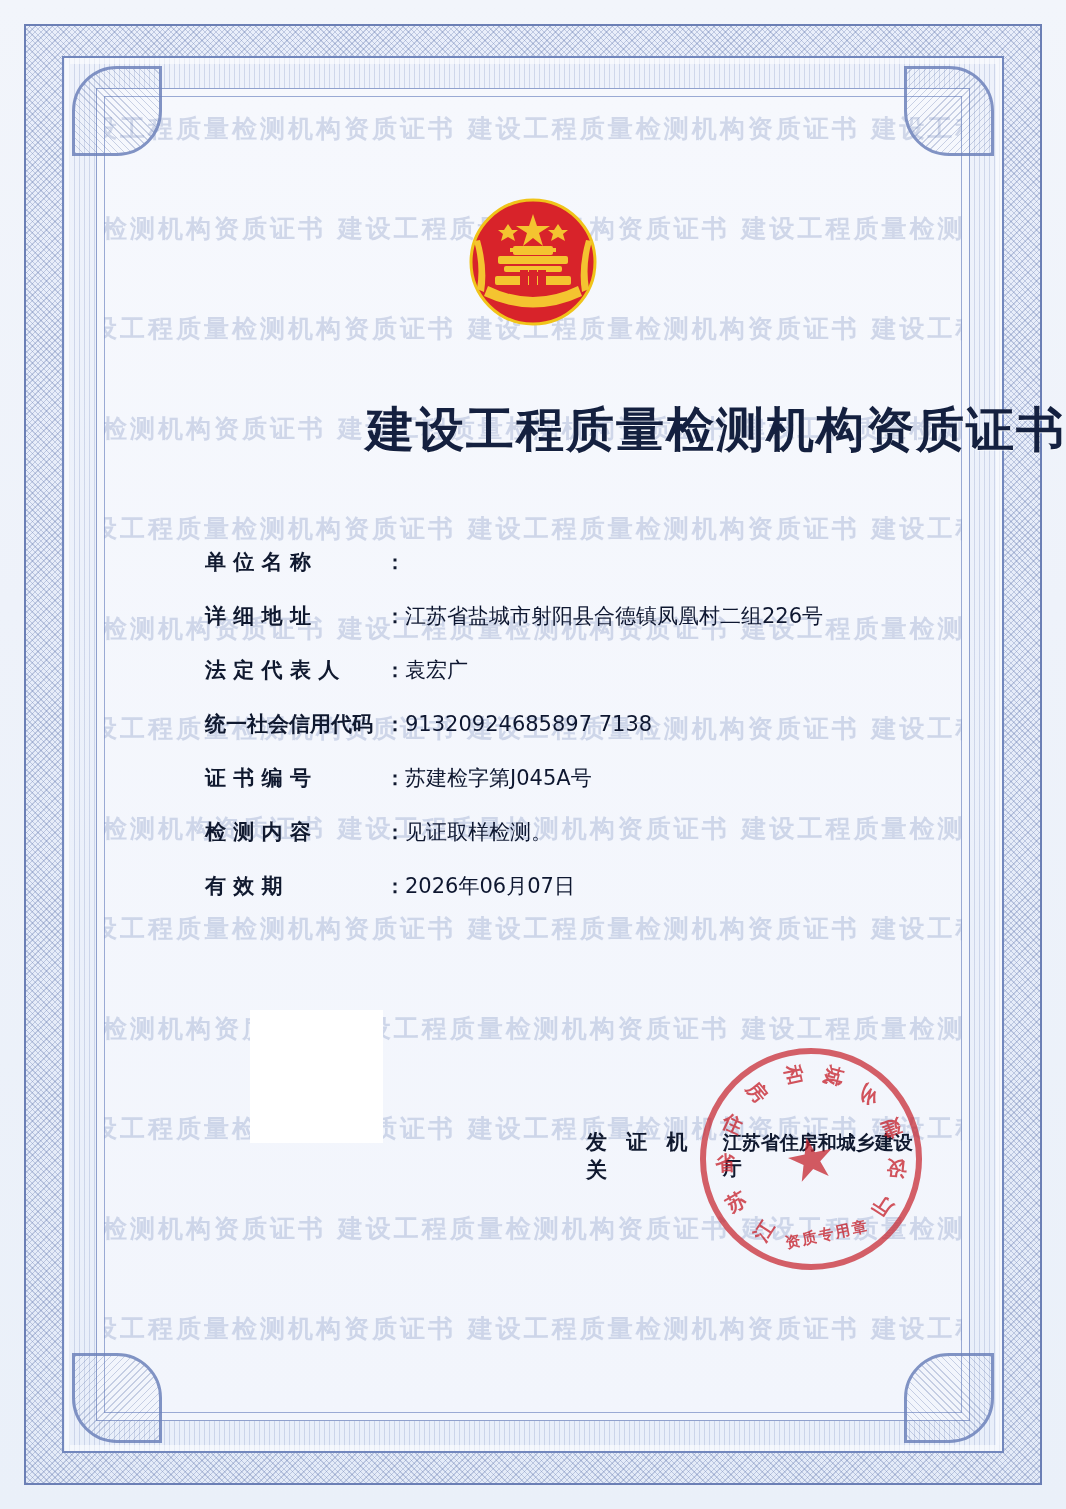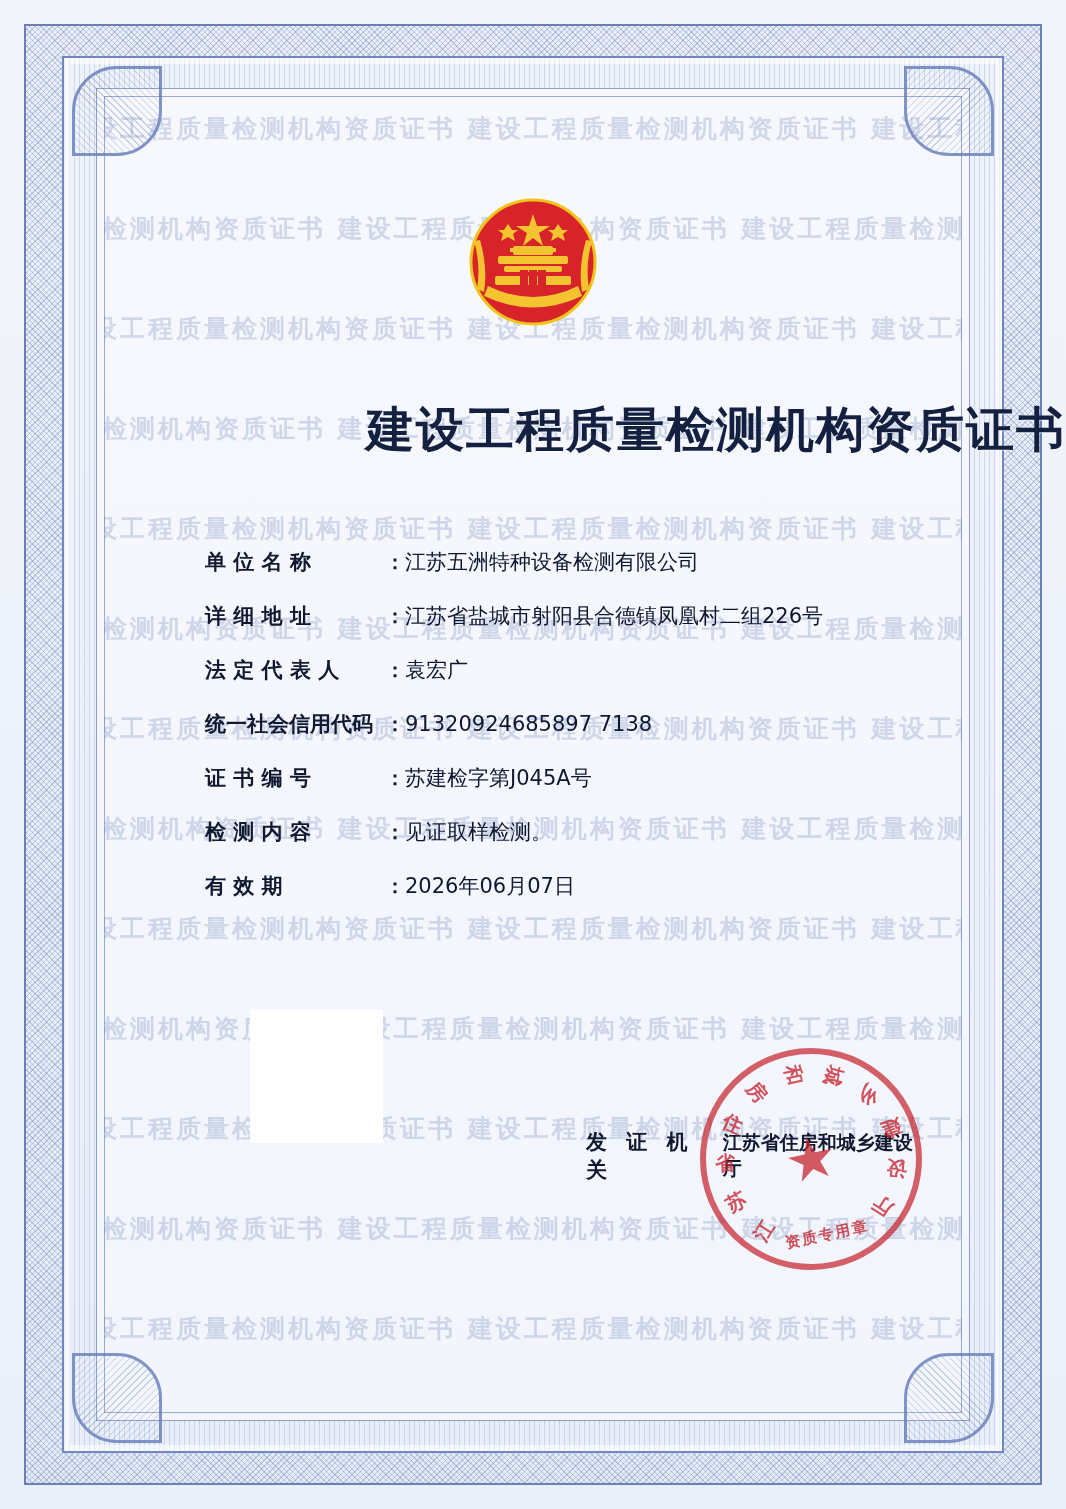--- a/index.html
+++ b/index.html
@@ -230,21 +230,20 @@
       </g>
     </svg>
   </div>
 
   <div class="title">建设工程质量检测机构资质证书</div>
 
   <div class="fields" id="fields">
       <div class="field">
         <div class="f-label">单 位 名 称</div>
         <div class="f-colon">：</div>
-        <div class="f-value">江苏五洲特种设备检测有限公司</div>
       </div>
       <div class="field">
         <div class="f-label">详 细 地 址</div>
         <div class="f-colon">：</div>
         <div class="f-value">江苏省盐城市射阳县合德镇凤凰村二组226号</div>
       </div>
       <div class="field">
         <div class="f-label">法 定 代 表 人</div>
         <div class="f-colon">：</div>
         <div class="f-value">袁宏广</div>

